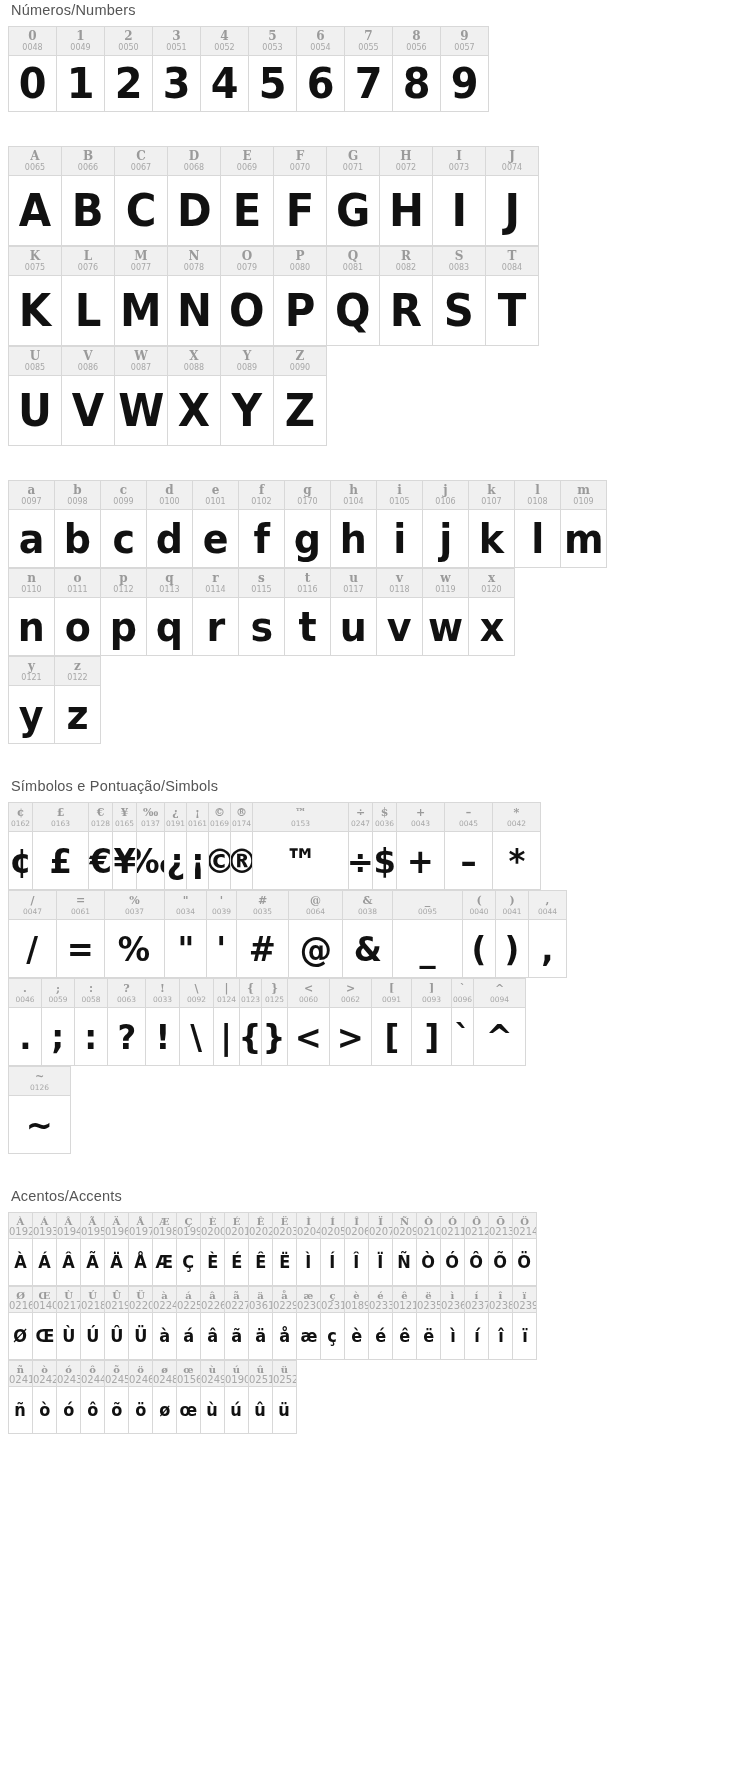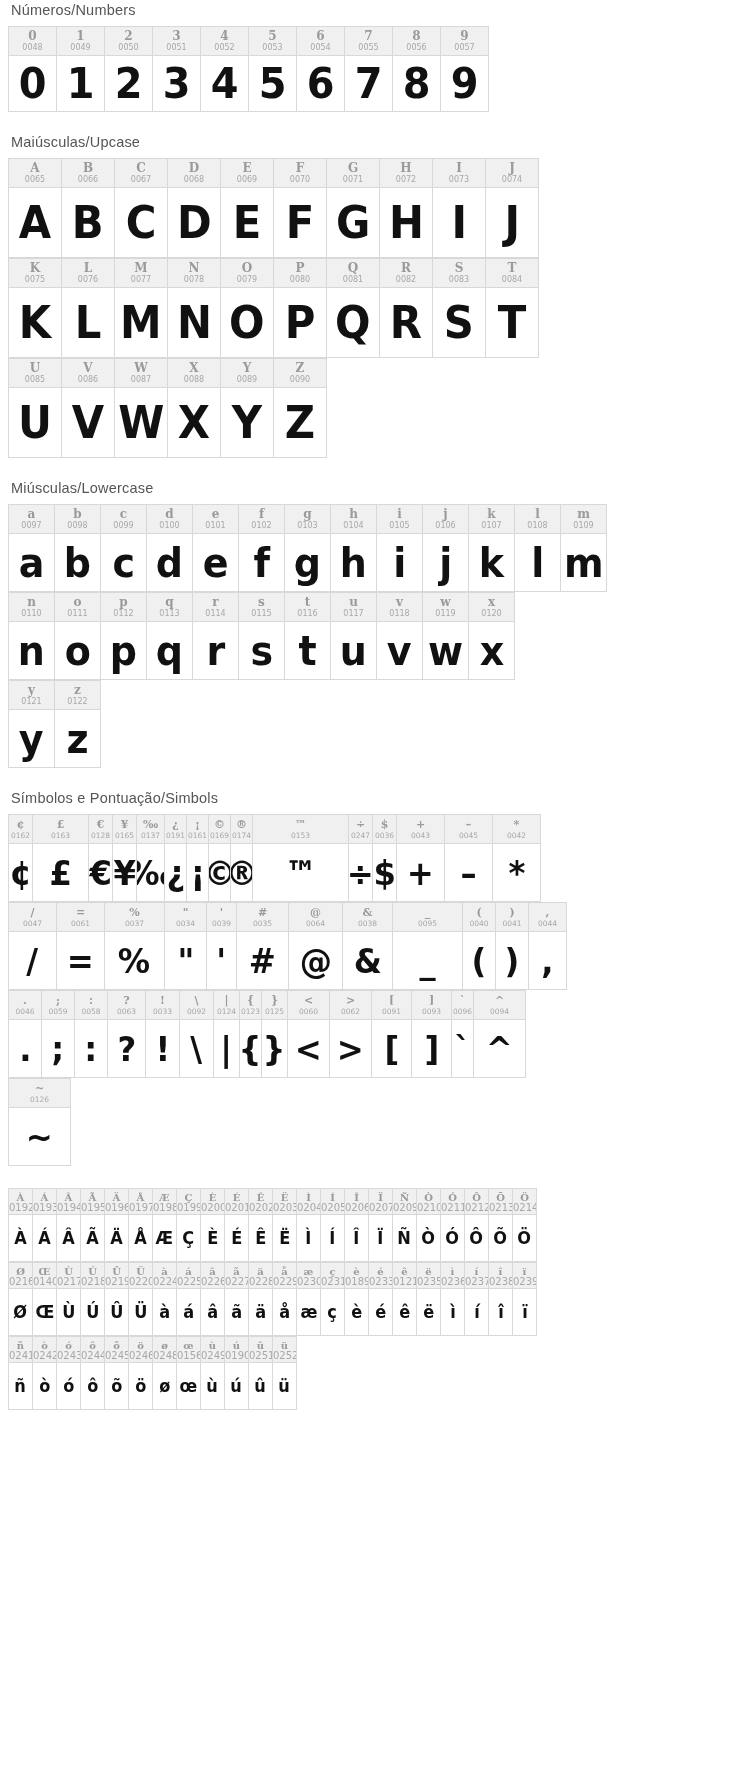--- a/index.html
+++ b/index.html
@@ -19,21 +19,21 @@
   }
   .section-title {
     font-size: 14.5px;
     color: #555555;
     margin: 0;
     padding: 0 0 8px 3px;
     font-weight: normal;
     letter-spacing: 0.2px;
   }
   .section {
-    margin-bottom: 22px;
+    margin-bottom: 34px;
   }
   .section.first { padding-top: 2px; }
 
   .glyph-row {
     display: flex;
     flex-wrap: wrap;
     border-left: 1px solid #d8d8d8;
     width: max-content;
     max-width: 714px;
   }
@@ -206,21 +206,20 @@
                 <span class="glyph-code">0057</span>
               </div>
               <div class="glyph-body">
                 <span class="glyph-big">9</span>
               </div>
             </div>
           </div>
         </div>
       </div>
       <div class="section">
-        <div class="section-title">Maiúsculas/Upcase</div>
         <div class="sz-up">
           <div class="glyph-row">
             <div class="glyph-cell">
               <div class="glyph-head">
                 <span class="glyph-char">A</span>
                 <span class="glyph-code">0065</span>
               </div>
               <div class="glyph-body">
                 <span class="glyph-big">A</span>
               </div>
@@ -451,21 +450,20 @@
                 <span class="glyph-code">0090</span>
               </div>
               <div class="glyph-body">
                 <span class="glyph-big">Z</span>
               </div>
             </div>
           </div>
         </div>
       </div>
       <div class="section">
-        <div class="section-title">Miúsculas/Lowercase</div>
         <div class="sz-low">
           <div class="glyph-row">
             <div class="glyph-cell">
               <div class="glyph-head">
                 <span class="glyph-char">a</span>
                 <span class="glyph-code">0097</span>
               </div>
               <div class="glyph-body">
                 <span class="glyph-big">a</span>
               </div>
@@ -511,21 +509,21 @@
                 <span class="glyph-char">f</span>
                 <span class="glyph-code">0102</span>
               </div>
               <div class="glyph-body">
                 <span class="glyph-big">f</span>
               </div>
             </div>
             <div class="glyph-cell">
               <div class="glyph-head">
                 <span class="glyph-char">g</span>
-                <span class="glyph-code">0103</span>
+                <span class="glyph-code">0170</span>
               </div>
               <div class="glyph-body">
                 <span class="glyph-big">g</span>
               </div>
             </div>
             <div class="glyph-cell">
               <div class="glyph-head">
                 <span class="glyph-char">h</span>
                 <span class="glyph-code">0104</span>
               </div>
@@ -1096,20 +1094,21 @@
                 <span class="glyph-code">0126</span>
               </div>
               <div class="glyph-body">
                 <span class="glyph-big">~</span>
               </div>
             </div>
           </div>
         </div>
       </div>
       <div class="section">
+        <div class="section-title">Acentos/Accents</div>
         <div class="sz-acc">
           <div class="glyph-row">
             <div class="glyph-cell">
               <div class="glyph-head">
                 <span class="glyph-char">À</span>
                 <span class="glyph-code">0192</span>
               </div>
               <div class="glyph-body">
                 <span class="glyph-big">À</span>
               </div>
@@ -1391,21 +1390,21 @@
                 <span class="glyph-char">ã</span>
                 <span class="glyph-code">0227</span>
               </div>
               <div class="glyph-body">
                 <span class="glyph-big">ã</span>
               </div>
             </div>
             <div class="glyph-cell">
               <div class="glyph-head">
                 <span class="glyph-char">ä</span>
-                <span class="glyph-code">0228</span>
+                <span class="glyph-code">0361</span>
               </div>
               <div class="glyph-body">
                 <span class="glyph-big">ä</span>
               </div>
             </div>
             <div class="glyph-cell">
               <div class="glyph-head">
                 <span class="glyph-char">å</span>
                 <span class="glyph-code">0229</span>
               </div>

